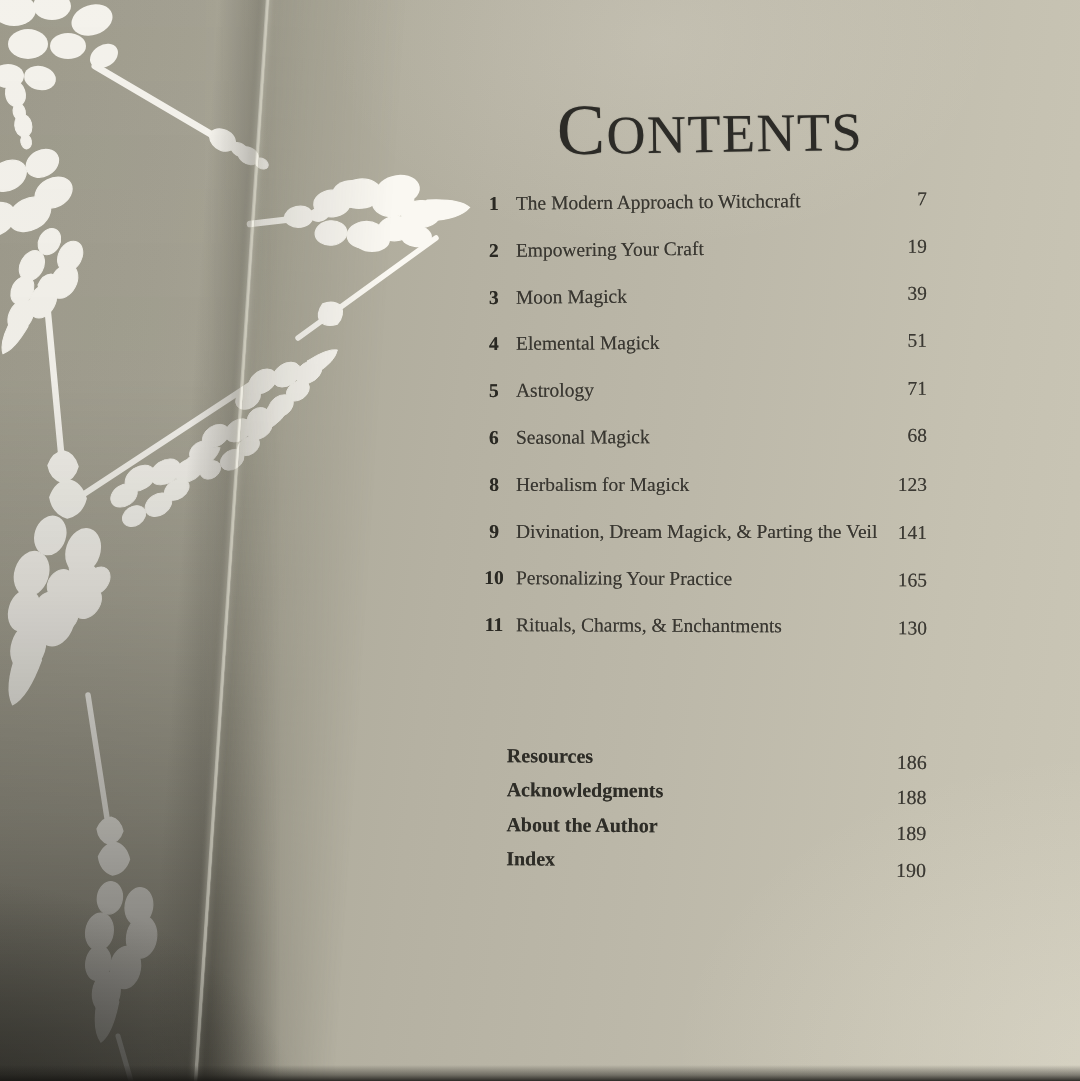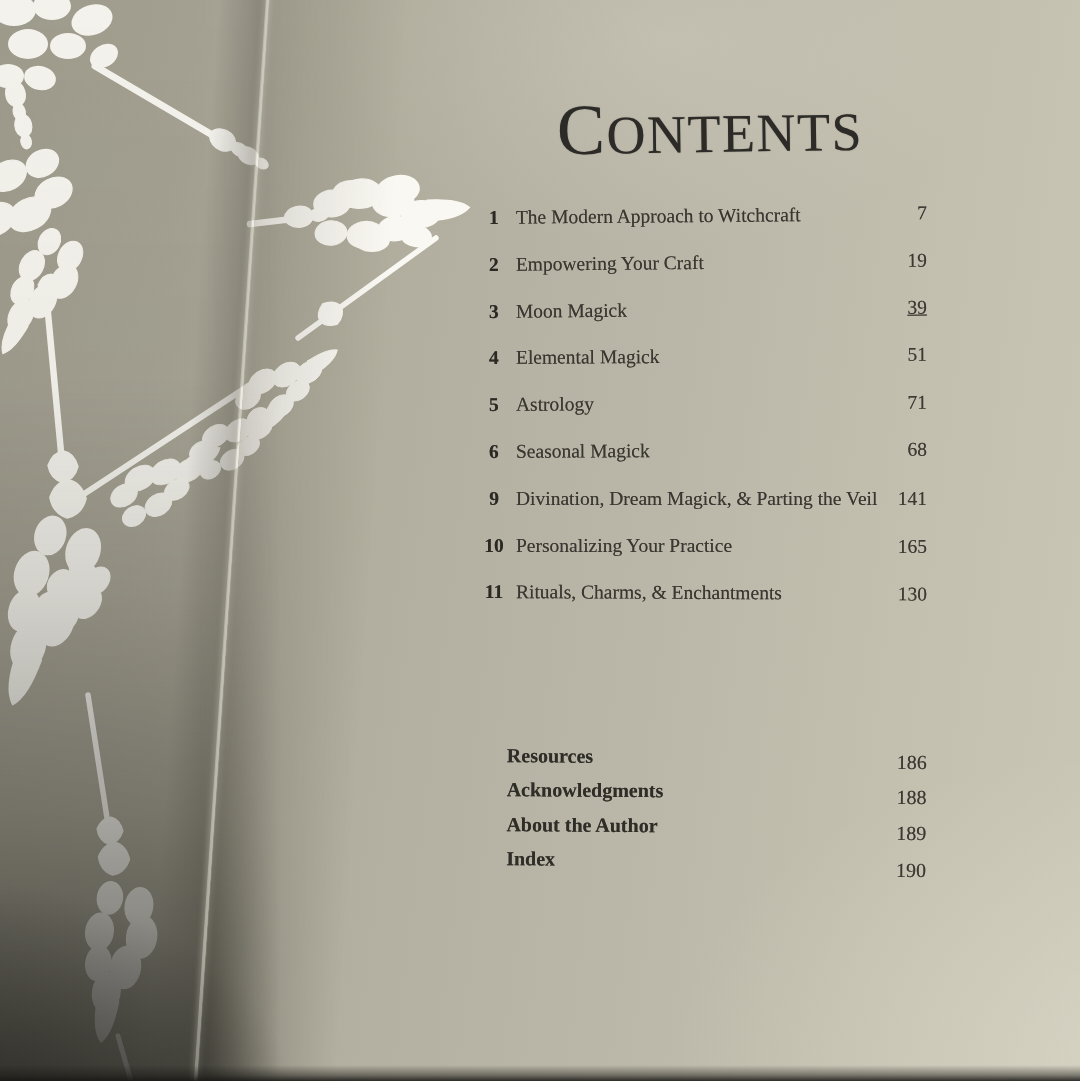--- a/index.html
+++ b/index.html
@@ -52,29 +52,29 @@
   }
   
   .title{
     position:absolute;left:480px;top:99px;width:460px;margin:0;
     text-align:center;font-weight:400;color:#2c2b27;
     font-size:54px;line-height:58px;letter-spacing:1.5px;
     transform:rotate(-0.8deg);
     text-shadow:0 0 1px rgba(44,43,39,0.55);
   }
   .title::first-letter{font-size:72px;}
-  .chapters{position:absolute;left:477px;top:206px;width:450px;}
+  .chapters{position:absolute;left:477px;top:192px;width:450px;}
   .row{position:relative;height:46.8px;font-size:19.5px;line-height:23px;color:#393731;
        transform-origin:0 50%;text-shadow:0 0 0.6px rgba(58,55,49,0.65);}
   .row .num{display:inline-block;width:34px;text-align:center;font-weight:bold;color:#2a2923;}
   .row .t{margin-left:5px;}
   .row .p{position:absolute;right:0;top:0;color:#3b3933;}
   .chapters .row:nth-child(1){transform:rotate(-0.5deg);} .chapters .row:nth-child(1) .p{transform:translateY(-1px);}
   .chapters .row:nth-child(2){transform:rotate(-0.5deg);} .chapters .row:nth-child(2) .p{transform:translateY(-0.5px);}
-  .chapters .row:nth-child(3){transform:rotate(-0.5deg);} .chapters .row:nth-child(3) .p{transform:translateY(-0.5px);text-decoration:underline;}
+  .chapters .row:nth-child(3){transform:rotate(-0.5deg);} .chapters .row:nth-child(3) .p{transform:translateY(-0.5px);}
   .chapters .row:nth-child(4){transform:rotate(-0.3deg);} .chapters .row:nth-child(4) .p{transform:translateY(-1px);}
   .chapters .row:nth-child(5){transform:rotate(-0.3deg);}
   .chapters .row:nth-child(6){transform:rotate(-0.3deg);}
   .chapters .row:nth-child(8) .p{transform:translateY(1px);}
   .chapters .row:nth-child(9){transform:rotate(0.25deg);} .chapters .row:nth-child(9) .p{transform:translateY(0.5px);}
   .chapters .row:nth-child(10){transform:rotate(0.25deg);} .chapters .row:nth-child(10) .p{transform:translateY(1.5px);}
   .chapters .row:nth-child(11){transform:rotate(0.25deg);} .chapters .row:nth-child(11) .p{transform:translateY(2.5px);}
   .backmatter{position:absolute;left:477px;top:744px;width:450px;transform:rotate(0.4deg);transform-origin:0 0;}
   .brow{position:relative;height:34.4px;font-size:20px;line-height:23px;
         text-shadow:0 0 0.6px rgba(58,55,49,0.65);}
@@ -178,20 +178,23 @@
     <div class="row">
       <span class="num">4</span><span class="t">Elemental Magick</span><span class="p">51</span>
     </div>
     <div class="row">
       <span class="num">5</span><span class="t">Astrology</span><span class="p">71</span>
     </div>
     <div class="row">
       <span class="num">6</span><span class="t">Seasonal Magick</span><span class="p">68</span>
     </div>
     <div class="row">
+      <span class="num">8</span><span class="t">Herbalism for Magick</span><span class="p">123</span>
+    </div>
+    <div class="row">
       <span class="num">9</span><span class="t">Divination, Dream Magick, &amp; Parting the Veil</span><span class="p">141</span>
     </div>
     <div class="row">
       <span class="num">10</span><span class="t">Personalizing Your Practice</span><span class="p">165</span>
     </div>
     <div class="row">
       <span class="num">11</span><span class="t">Rituals, Charms, &amp; Enchantments</span><span class="p">130</span>
     </div>
   </div>
 

